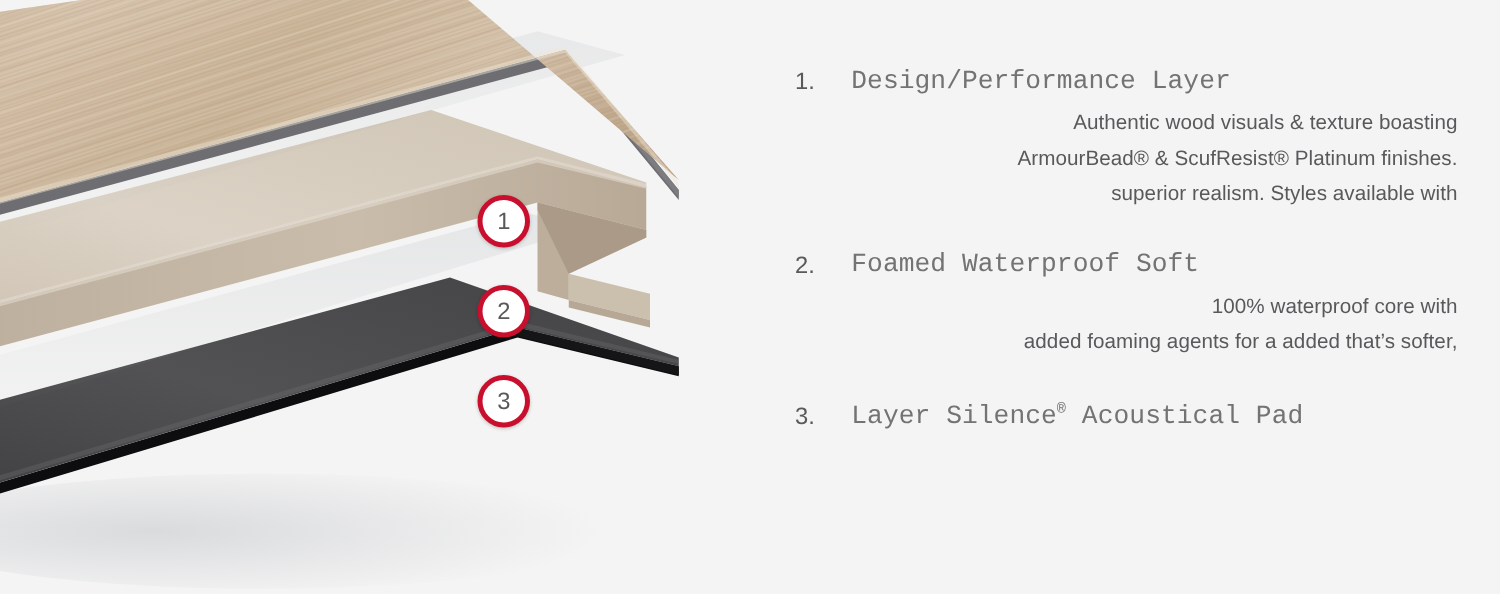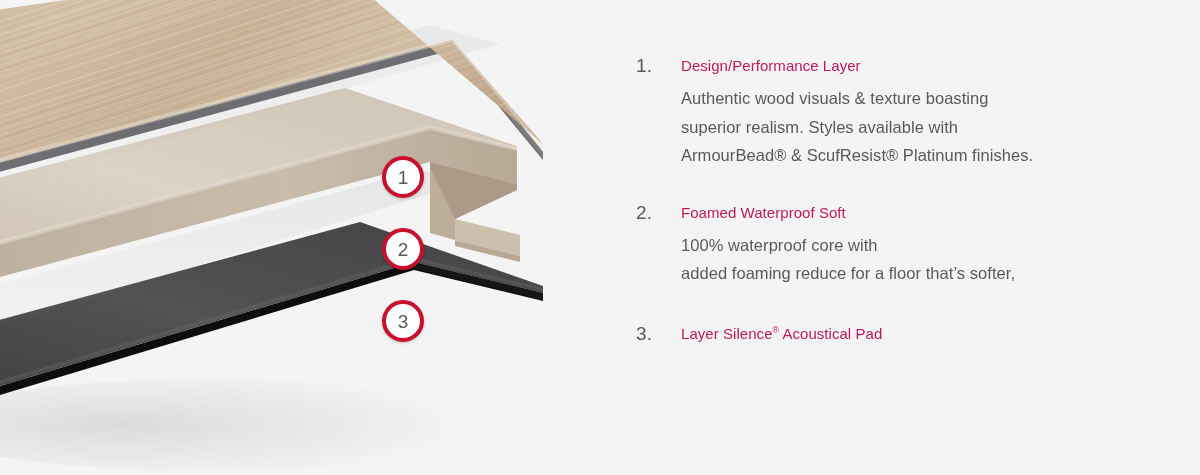--- a/index.html
+++ b/index.html
@@ -81,36 +81,37 @@
     font-size: 19px;
     font-weight: 400;
     color: #58595b;
     line-height: 28px;
     letter-spacing: 0.1px;
   }
   .item-body {
     flex: 1 1 auto;
   }
   .item-title {
-    font-size: 15px;
-    font-weight: 400;
-    color: #be185d;
+    font-size: 21px;
+    font-weight: 400;
+    color: #737373;
     line-height: 28px;
     letter-spacing: 0.05px;
     margin: 0 0 4px 0;
+    font-family: Liberation Mono, monospace;
   }
   .item-desc {
     font-size: 16.5px;
     font-weight: 400;
     color: #58595b;
     line-height: 28.5px;
     letter-spacing: 0.05px;
     margin: 0;
   }
-  .item-desc .line { display: block; }
+  .item-desc .line { display: block; text-align: right; }
   sup {
     font-size: 0.58em;
     vertical-align: super;
     line-height: 0;
   }
 </style>
 </head>
 <body>
 
 <div class="stage">
@@ -231,33 +232,33 @@
   </div>
 
   <div class="list">
 
     <div class="list-item item-1">
       <div class="item-number">1.</div>
       <div class="item-body">
         <div class="item-title">Design/Performance Layer</div>
         <div class="item-desc">
           <span class="line">Authentic wood visuals &amp; texture boasting</span>
+          <span class="line">ArmourBead® &amp; ScufResist® Platinum finishes.</span>
           <span class="line">superior realism. Styles available with</span>
-          <span class="line">ArmourBead® &amp; ScufResist® Platinum finishes.</span>
         </div>
       </div>
     </div>
 
     <div class="list-item item-2">
       <div class="item-number">2.</div>
       <div class="item-body">
         <div class="item-title">Foamed Waterproof Soft</div>
         <div class="item-desc">
           <span class="line">100% waterproof core with</span>
-          <span class="line">added foaming reduce for a floor that’s softer,</span>
+          <span class="line">added foaming agents for a added that’s softer,</span>
         </div>
       </div>
     </div>
 
     <div class="list-item item-3">
       <div class="item-number">3.</div>
       <div class="item-body">
         <div class="item-title"><span>Layer Silence</span><sup>®</sup><span> Acoustical Pad</span></div>
       </div>
     </div>

